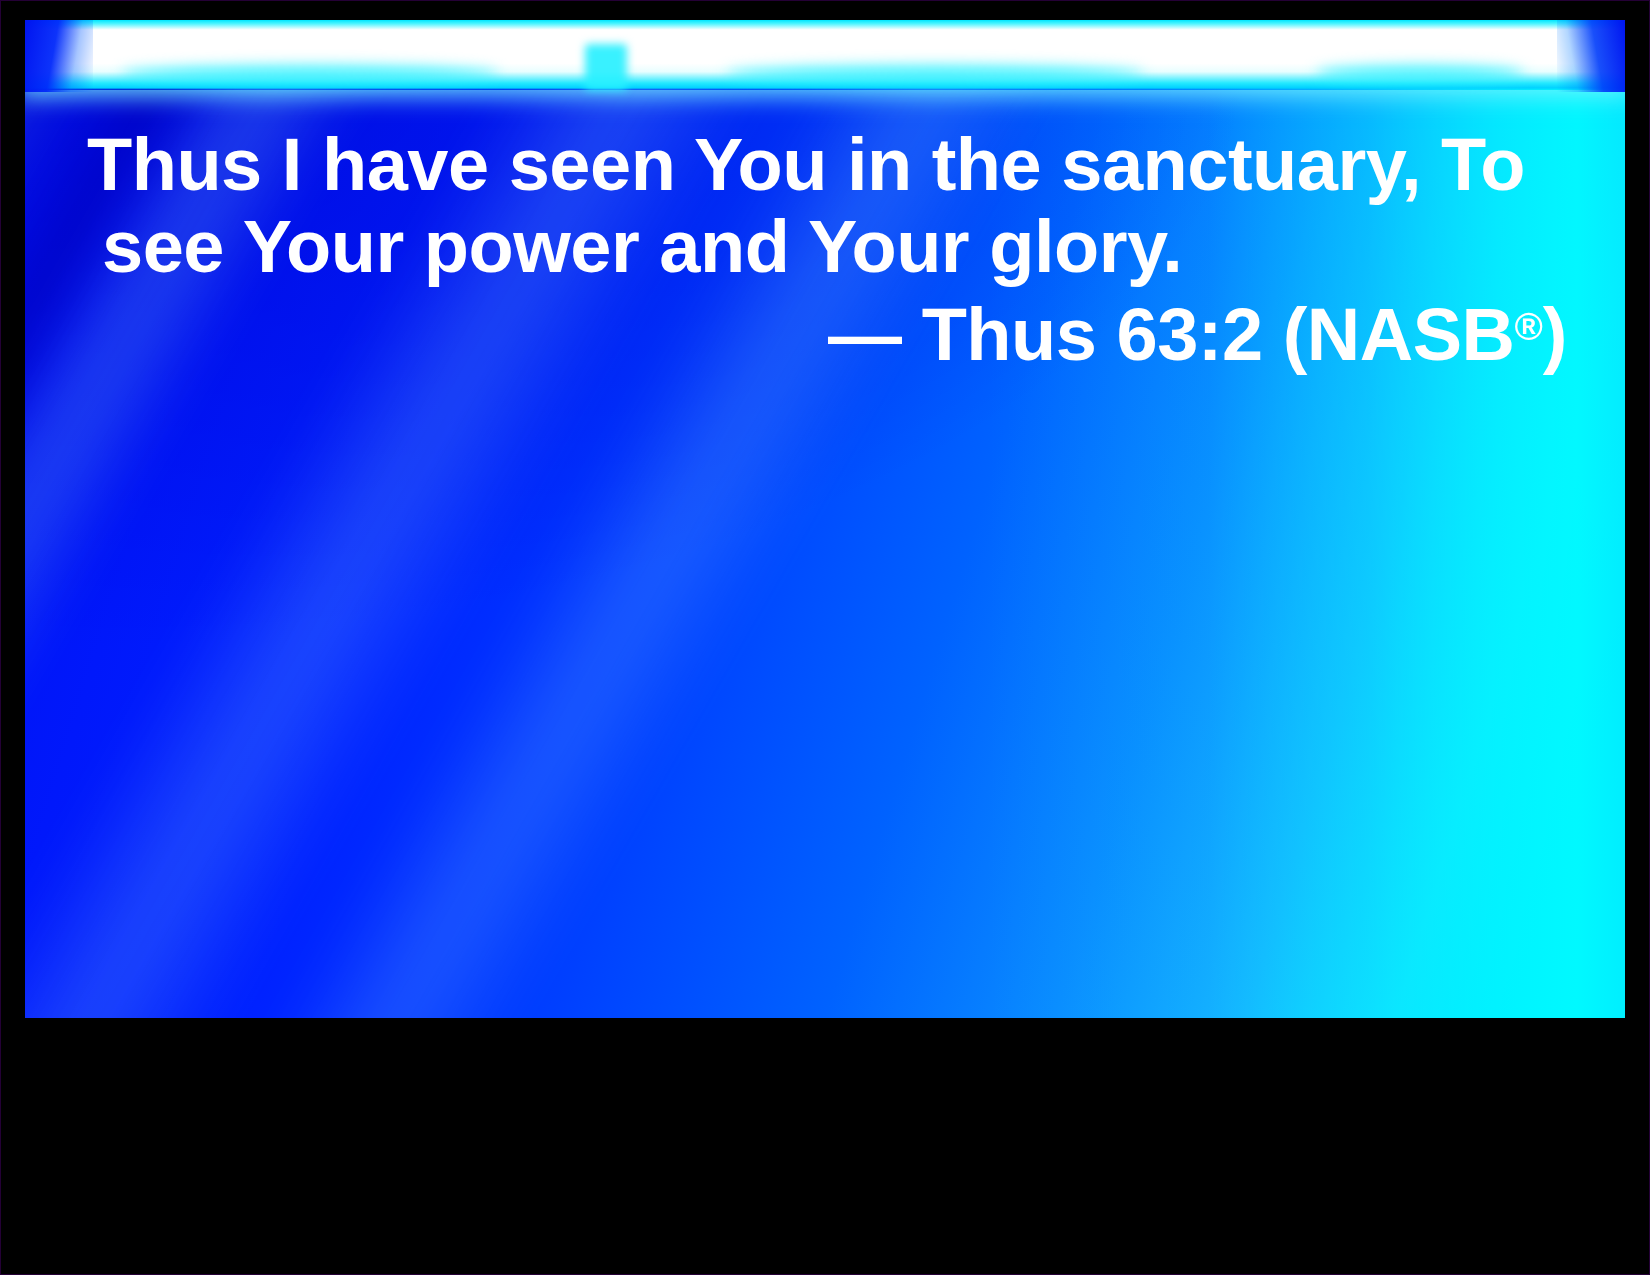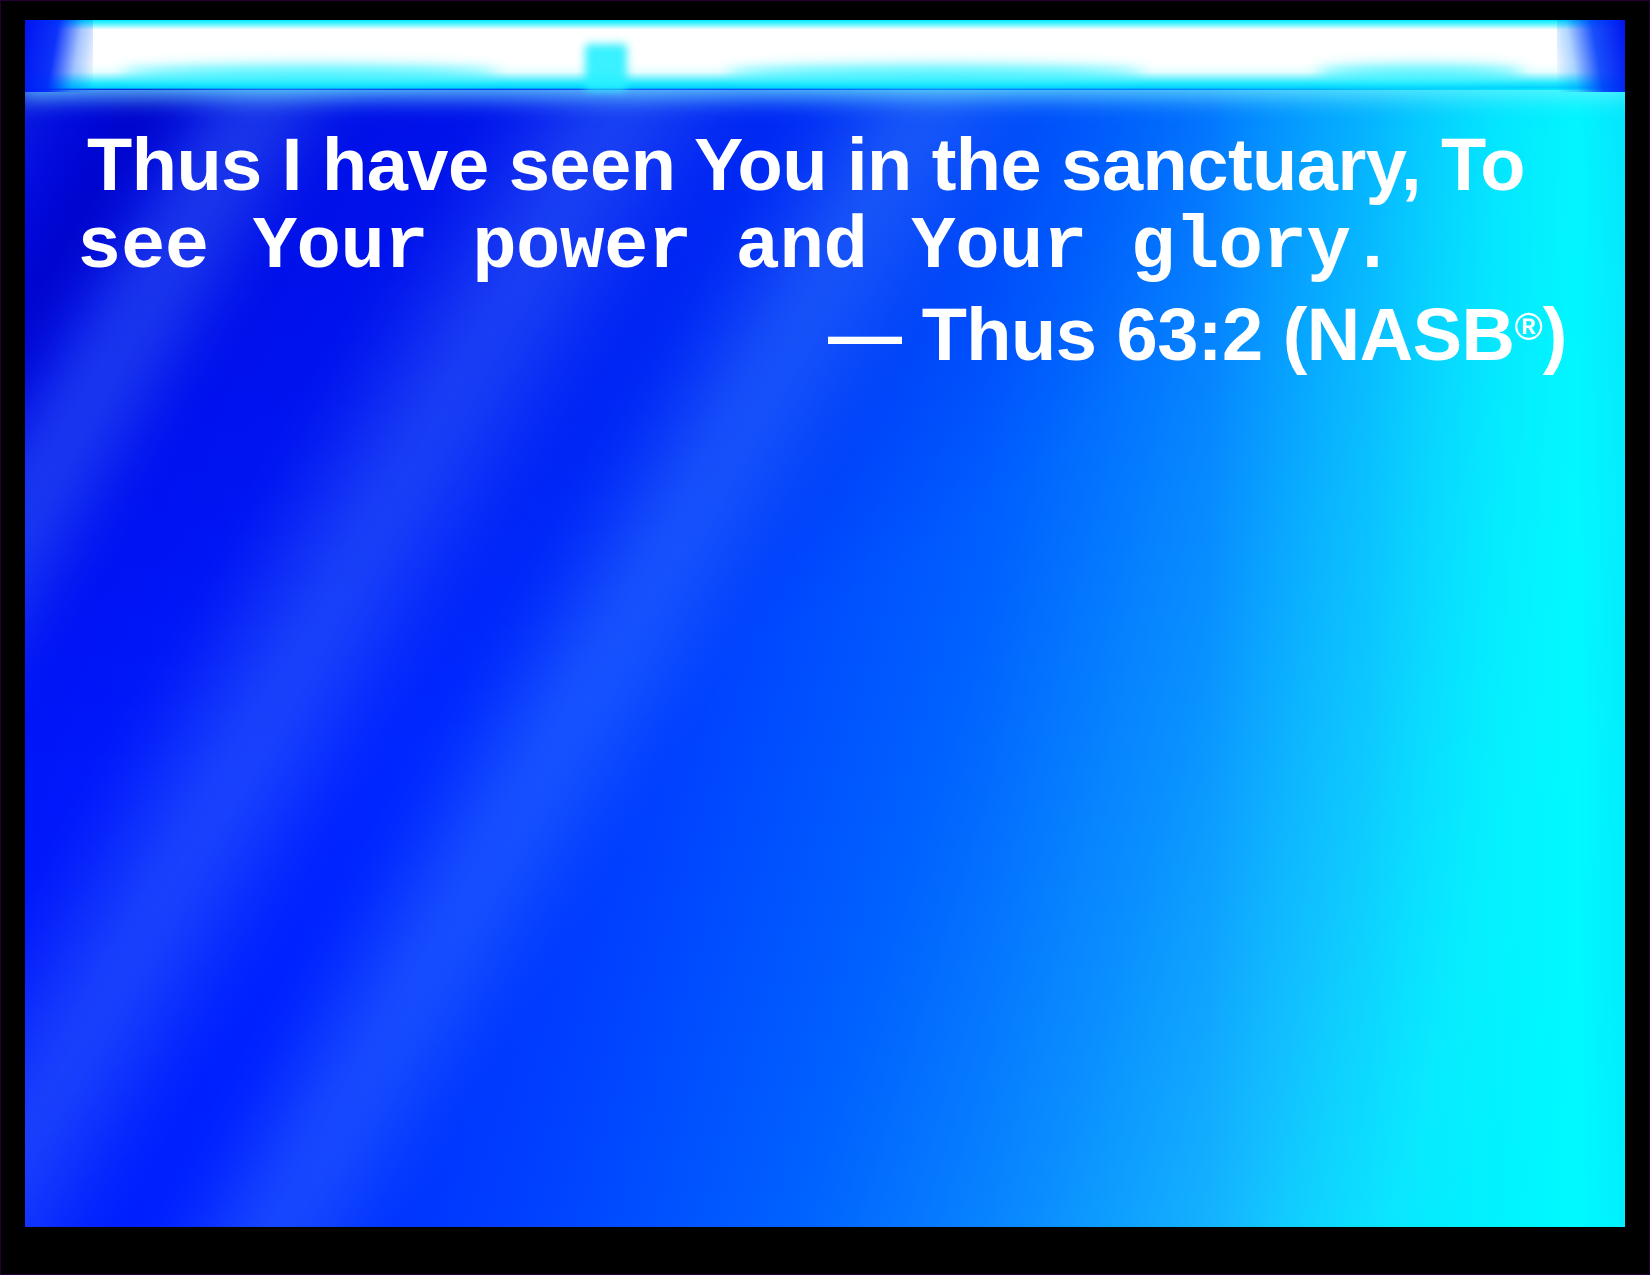--- a/index.html
+++ b/index.html
@@ -17,21 +17,21 @@
     background: #000000;
     font-family: "Liberation Sans", "DejaVu Sans", sans-serif;
   }
 
   
   #canvas {
     position: absolute;
     left: 25px;
     top: 20px;
     width: 1600px;
-    height: 1207px;
+    height: 998px;
     overflow: hidden;
     background: #0026ff;
   }
 
   
   .bg-base {
     position: absolute;
     inset: 0;
     background:
       linear-gradient(107deg,
@@ -195,21 +195,21 @@
     font-weight: bold;
     font-size: 74px;
     line-height: 1;
     letter-spacing: -0.5px;
     white-space: nowrap;
     font-family: "Liberation Sans", "DejaVu Sans", sans-serif;
     font-stretch: condensed;
   }
 
   .vl1 { left: 62px; top: 108px; }
-  .vl2 { left: 52px; top: 190px; font-family: Liberation Mono, monospace; }
+  .vl2 { left: 77px; top: 190px; }
   .vl-ref {
     left: 62px;
     top: 278px;
     width: 1480px;
     text-align: right;
     white-space: nowrap;
   }
 
   .reg {
     font-size: 0.52em;

